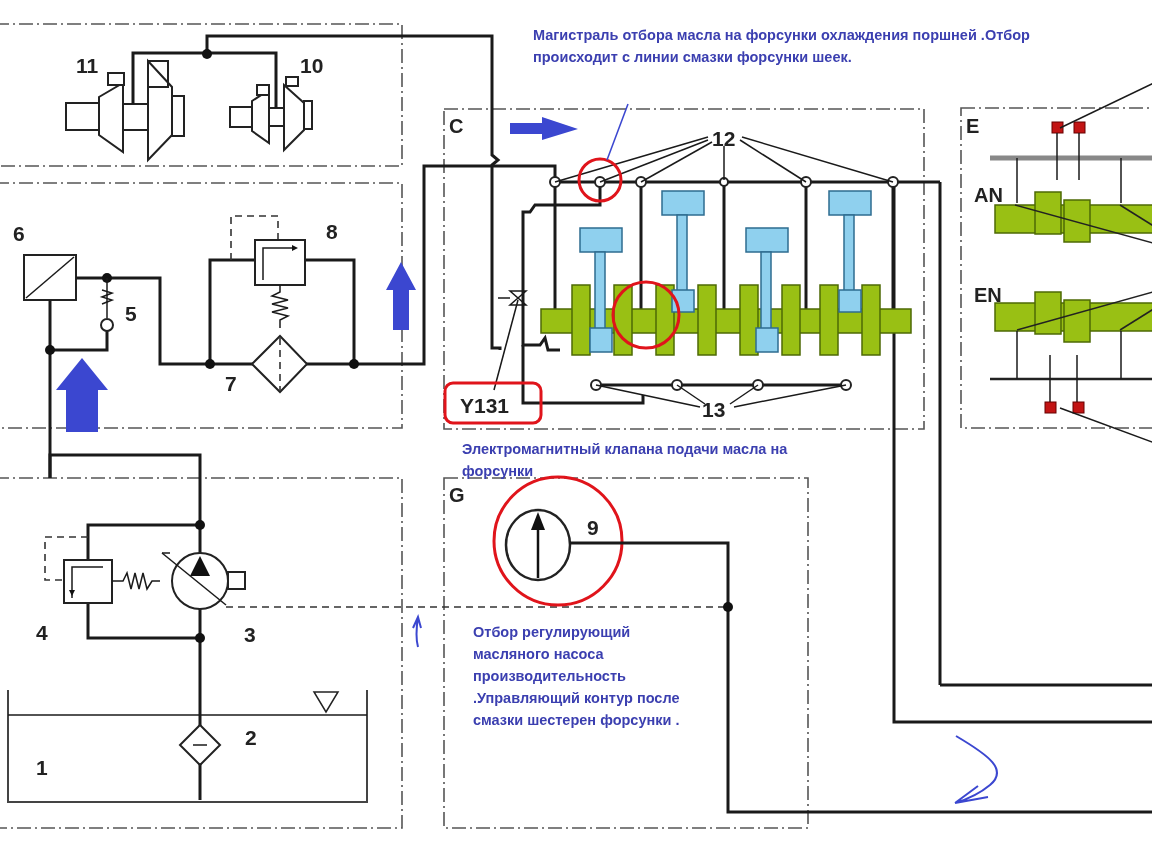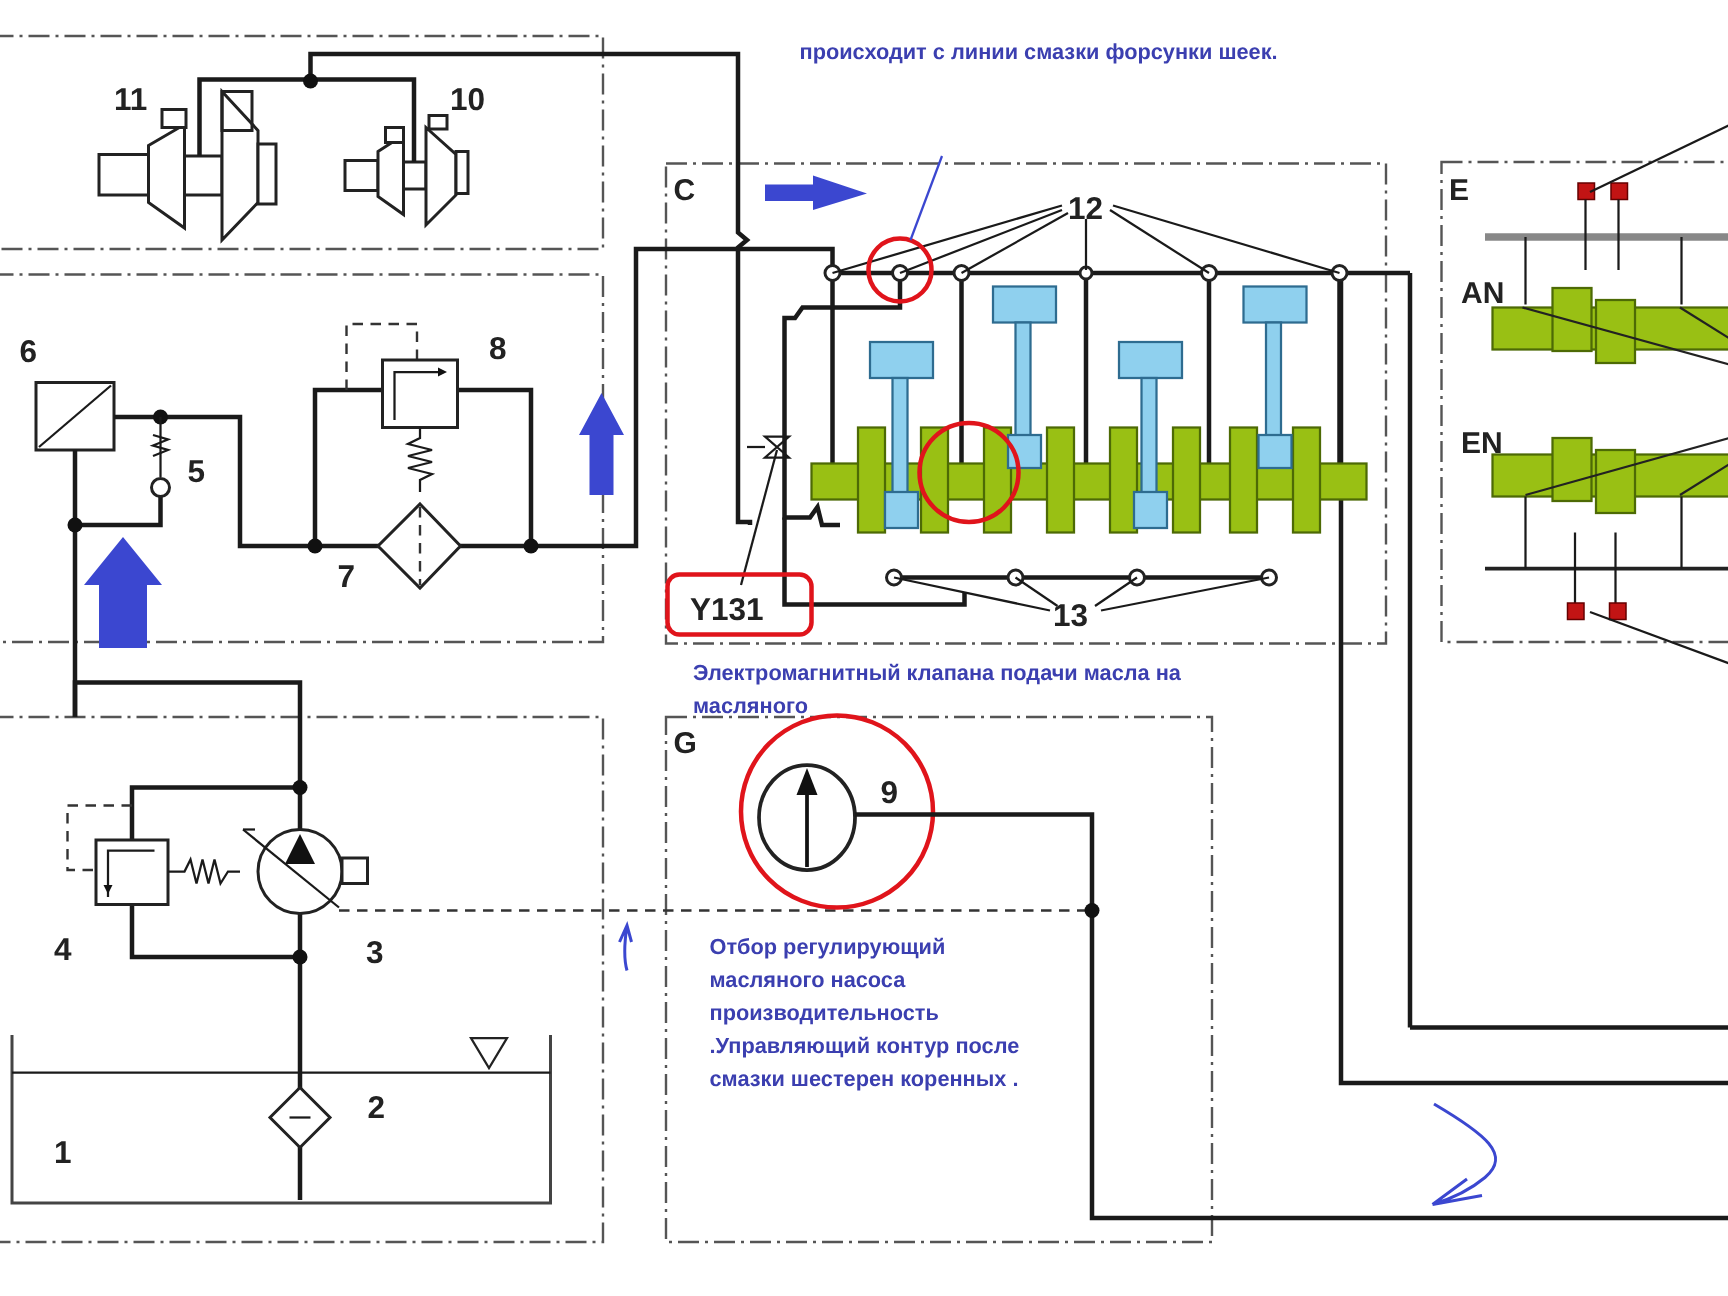--- a/index.html
+++ b/index.html
@@ -261,26 +261,27 @@
   <circle class="redc" cx="558" cy="541" r="64"></circle>
   <text class="num" x="587" y="535">9</text>
   <polyline class="ln" points="570,543 728,543 728,812 1160,812"></polyline>
   <circle class="dot" cx="728" cy="607" r="5"></circle>
 
   <path class="hand" d="M418,617 C416,630 416,640 418,647 M413,628 L418,617 L421,628"></path>
   <path class="hand" d="M956,736 C990,756 1008,770 990,785 C978,795 965,800 955,803 M955,803 L978,786 M955,803 L988,797"></path>
 </svg>
 
 <div class="ann" style="left:533px;top:24px;">
+  <div>Магистраль отбора  масла  на форсунки  охлаждения поршней  .Отбор</div>
   <div>происходит  с  линии смазки  форсунки  шеек.</div>
 </div>
 <div class="ann" style="left:414px;top:438px;margin-left:48px;">
   <div>Электромагнитный клапана  подачи масла на</div>
-  <div>масляного</div>
+  <div>форсунки</div>
 </div>
 <div class="ann" style="left:473px;top:621px;">
   <div>Отбор  регулирующий</div>
   <div>масляного насоса</div>
   <div>производительность</div>
   <div>.Управляющий  контур  после</div>
-  <div>смазки шестерен коренных  .</div>
+  <div>смазки шестерен форсунки  .</div>
 </div>
 </div>
 
 </body></html>

